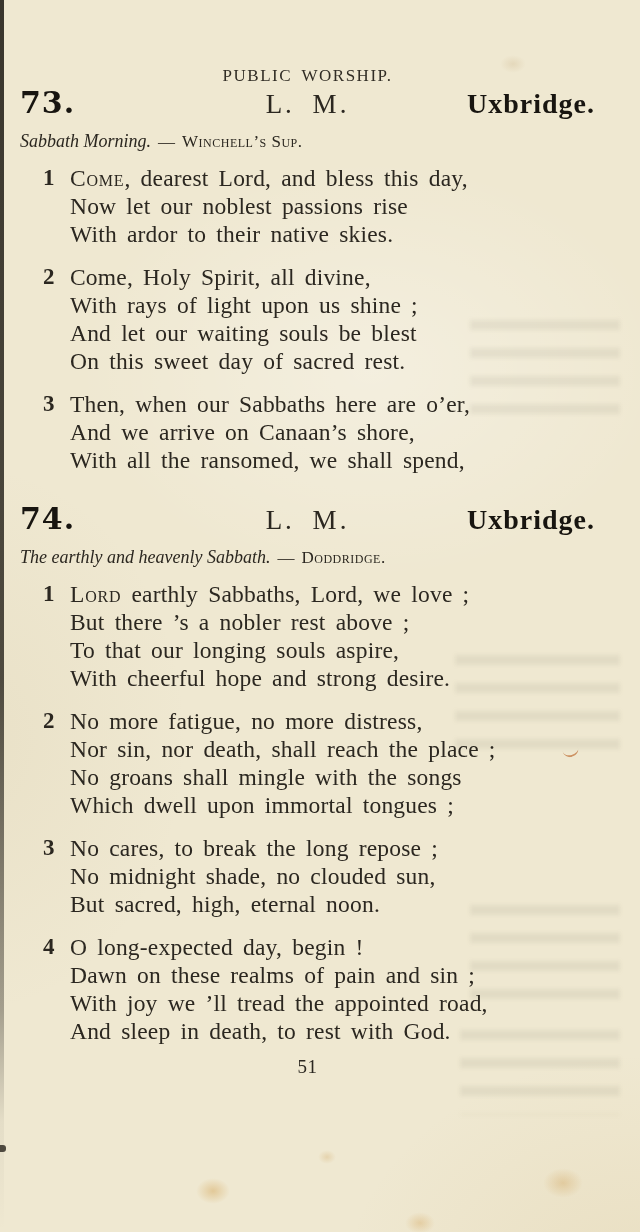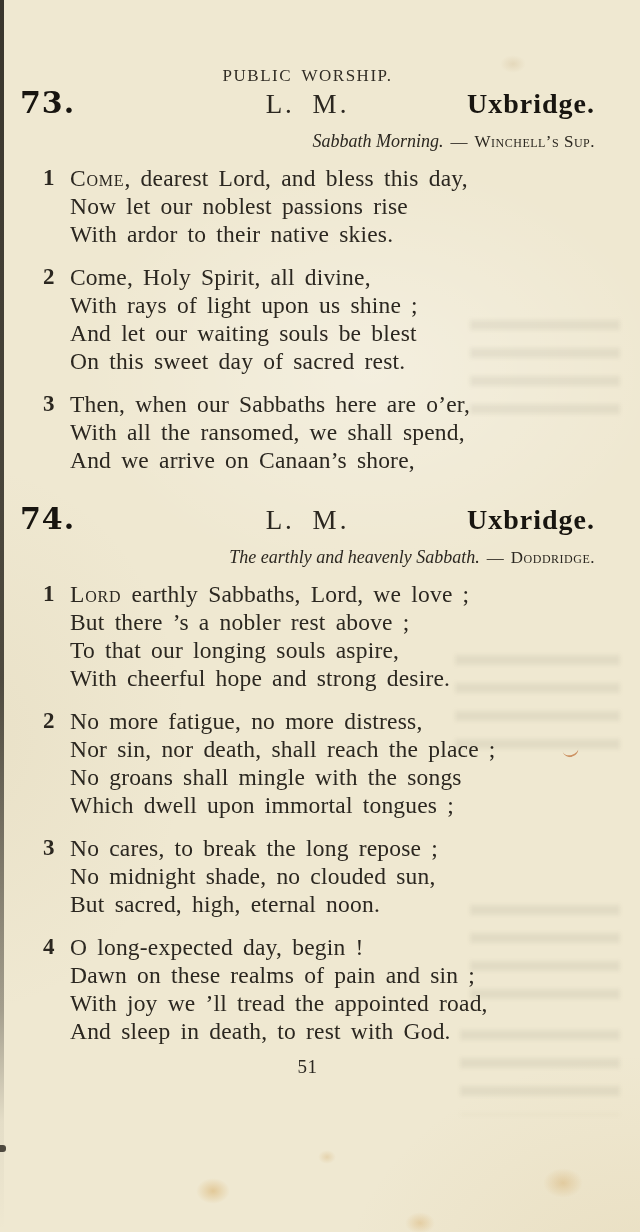--- a/index.html
+++ b/index.html
@@ -80,21 +80,21 @@
   }
   .hymn-meter {
     justify-self: center;
     font-size: 27px; letter-spacing: 3px; word-spacing: 8px; color: #2b2720;
   }
   .hymn-tune {
     justify-self: end;
     font-weight: 700; font-size: 28px; letter-spacing: 1px; color: #181510;
   }
   .hymn-subtitle {
-    text-align: right; margin-top: 11px; line-height: 19px; white-space: nowrap;
+    text-align: left; margin-top: 11px; line-height: 19px; white-space: nowrap;
   }
   .subtitle-title { font-style: italic; font-size: 18px; }
   .subtitle-sep { font-size: 17px; padding: 0 3px; }
   .subtitle-author { font-variant: small-caps; font-size: 17px; letter-spacing: 0.5px; }
 
   .stanzas { margin-top: 13px; }
   .stanza { position: relative; padding-left: 0; margin-bottom: 15px; }
   .stanza-num {
     position: absolute; left: -27px; top: 0;
     font-weight: 700; font-size: 23px; line-height: 28px;
@@ -151,22 +151,22 @@
           <div class="stanza">
             <span class="stanza-num">2</span>
             <div class="verse-line">Come, Holy Spirit, all divine,</div>
             <div class="verse-line">With rays of light upon us shine ;</div>
             <div class="verse-line">And let our waiting souls be blest</div>
             <div class="verse-line">On this sweet day of sacred rest.</div>
           </div>
           <div class="stanza">
             <span class="stanza-num">3</span>
             <div class="verse-line">Then, when our Sabbaths here are o’er,</div>
+            <div class="verse-line">And we arrive on Canaan’s shore,</div>
             <div class="verse-line">With all the ransomed, we shall spend,</div>
-            <div class="verse-line">And we arrive on Canaan’s shore,</div>
           </div>
         </div>
     </section>
 
     <section class="hymn hymn-74">
       <div class="hymn-header full-row">
         <span class="hymn-number">74.</span>
         <span class="hymn-meter">L. M.</span>
         <span class="hymn-tune">Uxbridge.</span>
       </div>

